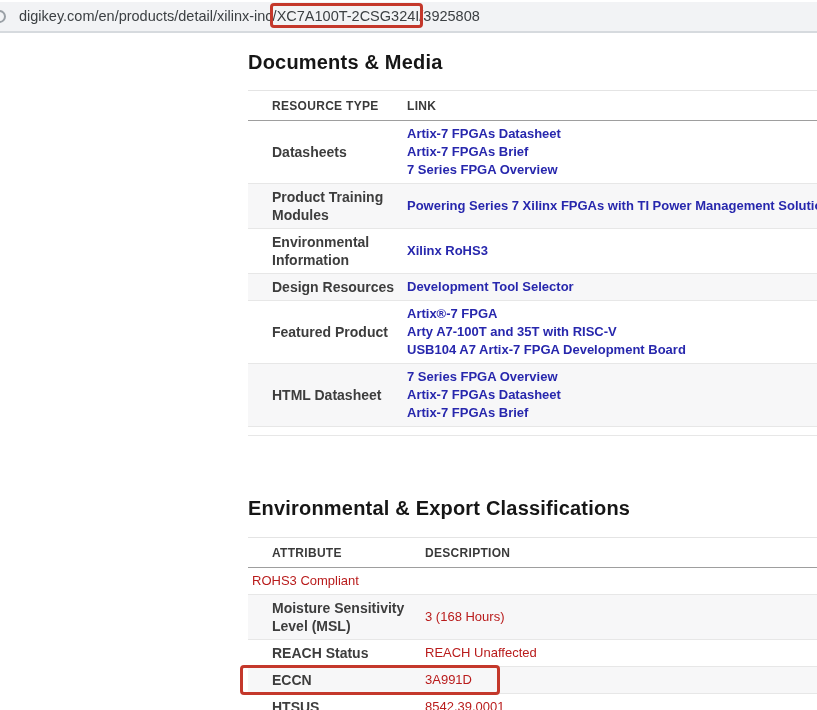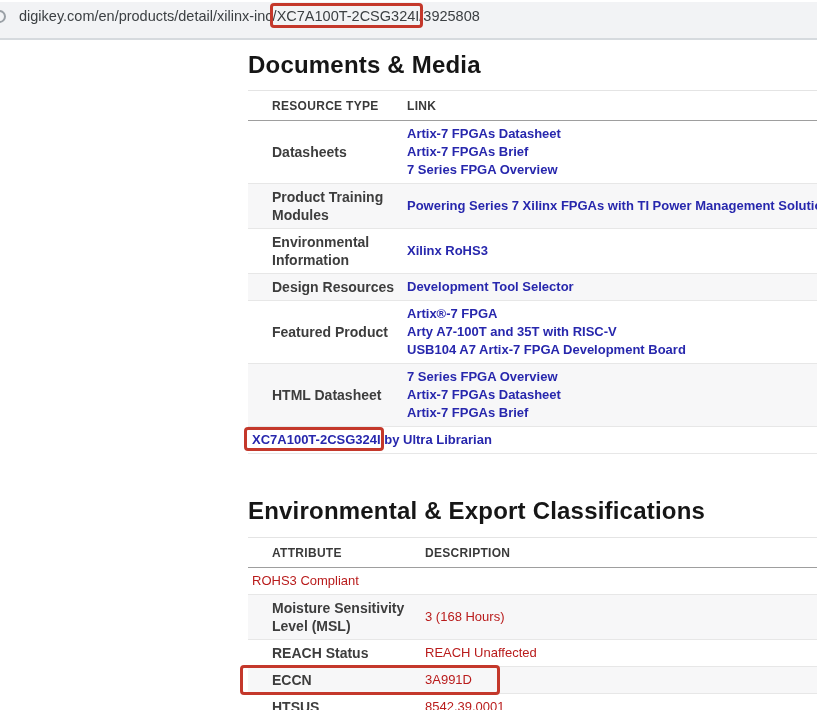--- a/index.html
+++ b/index.html
@@ -8,21 +8,21 @@
     width: 817px; height: 710px;
     position: relative;
     background: #ffffff;
     font-family: "Liberation Sans", sans-serif;
     overflow: hidden;
   }
 
   
   .topbar {
     position: absolute; top: 0; left: 0; right: 0;
-    height: 40px;
+    height: 33px;
     background: #f2f3f5;
     border-top: 2px solid #ffffff;
     border-bottom: 2px solid #d6dade;
   }
   .site-icon {
     position: absolute; left: -7px; top: 8px;
     width: 13px; height: 13px;
     border: 2px solid #9aa0a6;
     border-radius: 50%;
     background: #f2f3f5;
@@ -43,21 +43,21 @@
     box-sizing: border-box;
     pointer-events: none;
   }
   .url-box  { left: -7px; right: -4px; top: -5px; bottom: -4px; }
   .link-box { left: -8px; right: -3px; top: -5px; bottom: -4px; }
   .row-box  { left: -8px; top: -2px; bottom: -2px; width: 260px; }
 
   
   .section-title {
     position: absolute; left: 248px;
-    font-size: 24px; font-weight: bold;
+    font-size: 20px; font-weight: bold;
     color: #161616; letter-spacing: 0.2px;
     white-space: nowrap;
   }
   #docs-title { top: 51px; }
   #env-title  { top: 497px; }
 
   
   .dk-table { position: absolute; left: 248px; right: 0; }
   #docs-table { top: 90px; }
   #env-table  { top: 537px; }
@@ -159,23 +159,20 @@
   <div class="t-row">
     <div class="col-label"><span class="label">HTML Datasheet</span></div>
     <div class="links">
       <a href="#">7 Series FPGA Overview</a>
       <a href="#">Artix-7 FPGAs Datasheet</a>
       <a href="#">Artix-7 FPGAs Brief</a>
     </div>
   </div>
 
   <div class="t-row">
-    <div class="links">
-      <a href="#"><span class="hl-wrap"><span>XC7A100T-2CSG324I</span><span class="red-box link-box"></span></span><span> by Ultra Librarian</span></a>
-    </div>
   </div>
 
 </div>
 
 <div class="section-title" id="env-title">Environmental &amp; Export Classifications</div>
 
 <div class="dk-table" id="env-table">
   <div class="t-header">
     <div class="col-label">ATTRIBUTE</div>
     <div>DESCRIPTION</div>

